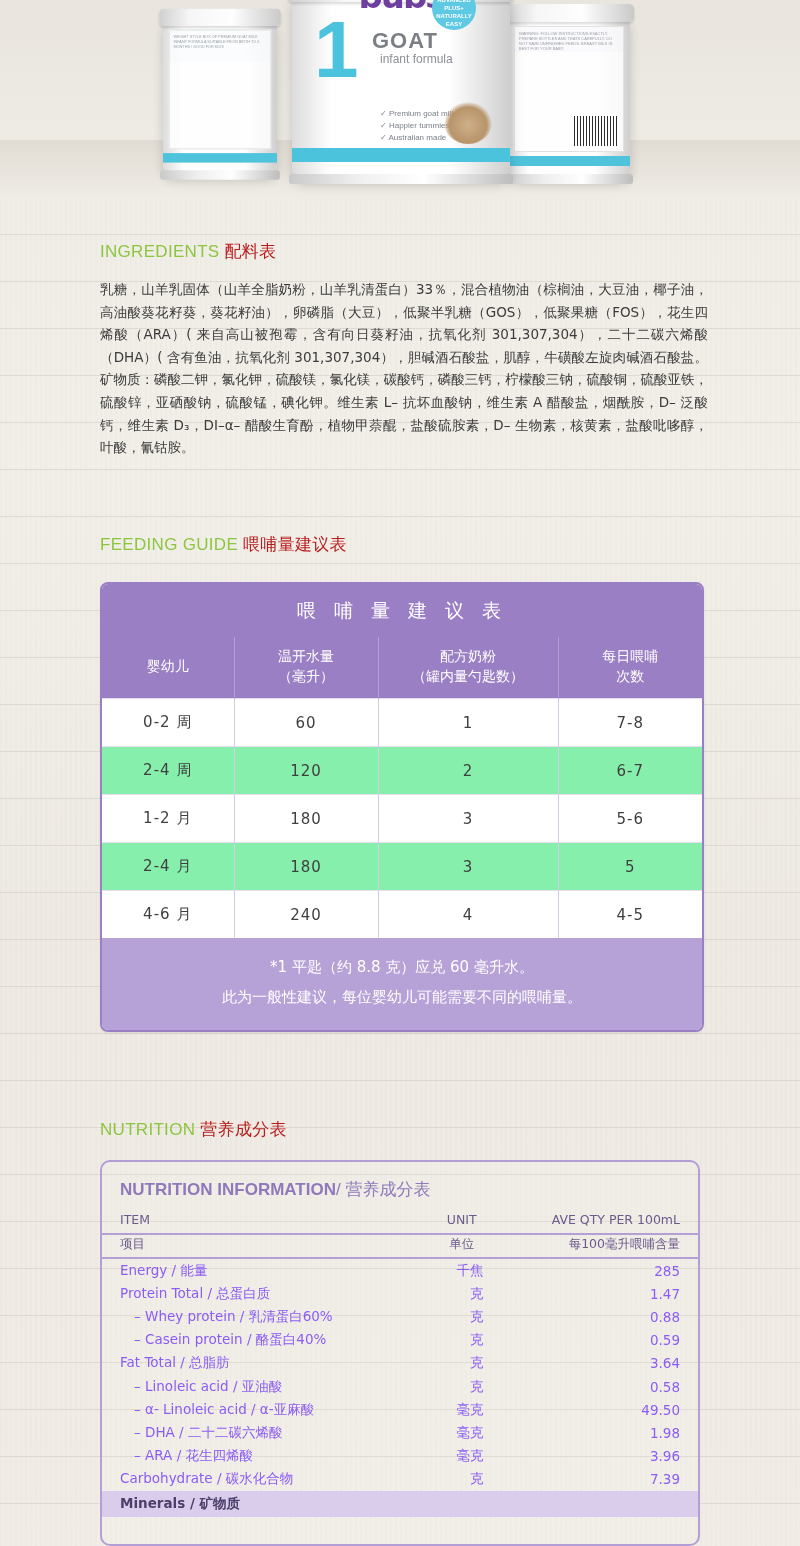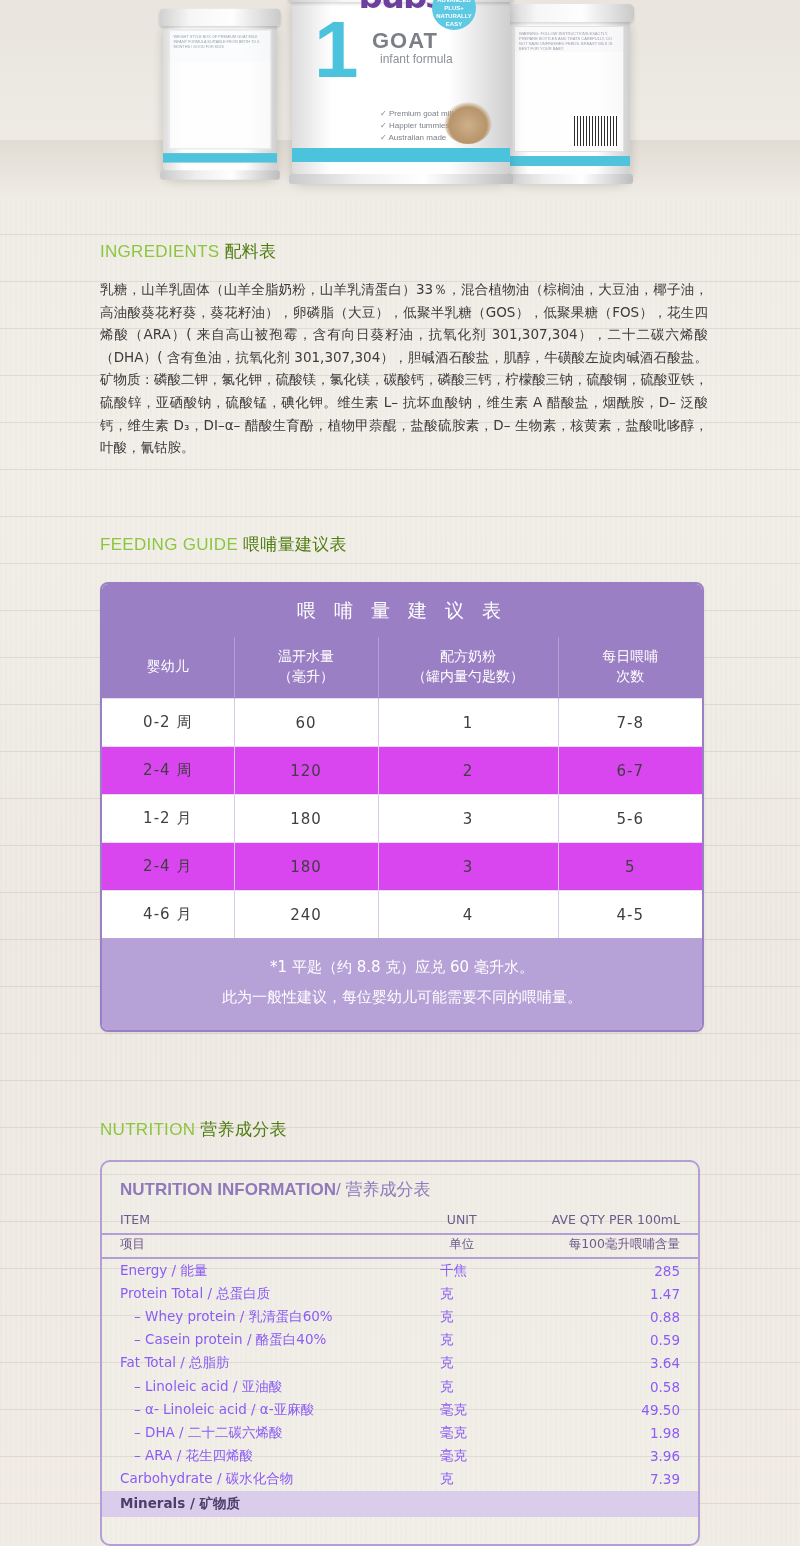--- a/index.html
+++ b/index.html
@@ -155,21 +155,21 @@
   }
 
   
   .section-head {
     position: absolute;
     font-size: 17px;
     letter-spacing: 0.3px;
     color: #8cc63f;
     font-family: "Liberation Sans", sans-serif;
   }
-  .section-head .cn { color: #4d7c0f; }
+  .section-head .cn { color: #b91c1c; }
 
   
   .ingredients {
     position: absolute;
     left: 100px; top: 278px;
     width: 608px;
     font-size: 13.5px;
     line-height: 22.6px;
     color: #3b3b3b;
     font-family: "DejaVu Sans", sans-serif;
@@ -215,21 +215,21 @@
   table.feed td {
     text-align: center;
     font-size: 15px;
     color: #3f3f3f;
     padding: 14px 2px;
     border-left: 1px solid #d8cbe9;
     border-top: 1px solid #e6dff1;
     letter-spacing: 1px;
   }
   table.feed td:first-child { border-left: none; }
-  table.feed tr.alt td { background: #d946ef; }
+  table.feed tr.alt td { background: #86efac; }
   .feed-note {
     background: #b7a2d8;
     color: #ffffff;
     text-align: center;
     font-size: 15px;
     line-height: 30px;
     padding: 14px 10px 18px 10px;
     font-family: "DejaVu Sans", sans-serif;
   }
 
@@ -270,21 +270,21 @@
   }
   table.nutri th.c1 { text-align: left;  padding-left: 18px; }
   table.nutri th.c2 { text-align: center; }
   table.nutri th.c3 { text-align: right; padding-right: 18px; }
   table.nutri td {
     font-size: 13.5px;
     padding: 2.6px 0;
     color: #8b5cf6;
   }
   table.nutri td.c1 { text-align: left;  padding-left: 18px; }
-  table.nutri td.c2 { text-align: left; margin-top: 32px; }
+  table.nutri td.c2 { text-align: right; margin-top: 32px; }
   table.nutri td.c3 { text-align: right; padding-right: 18px; }
   tr.group td {
     background: #d9cdeb;
     font-weight: bold;
     color: #4c3f6b;
     padding: 4px 0 4px 0;
   }
   .indent { padding-left: 32px !important; }
 </style>
 </head>

